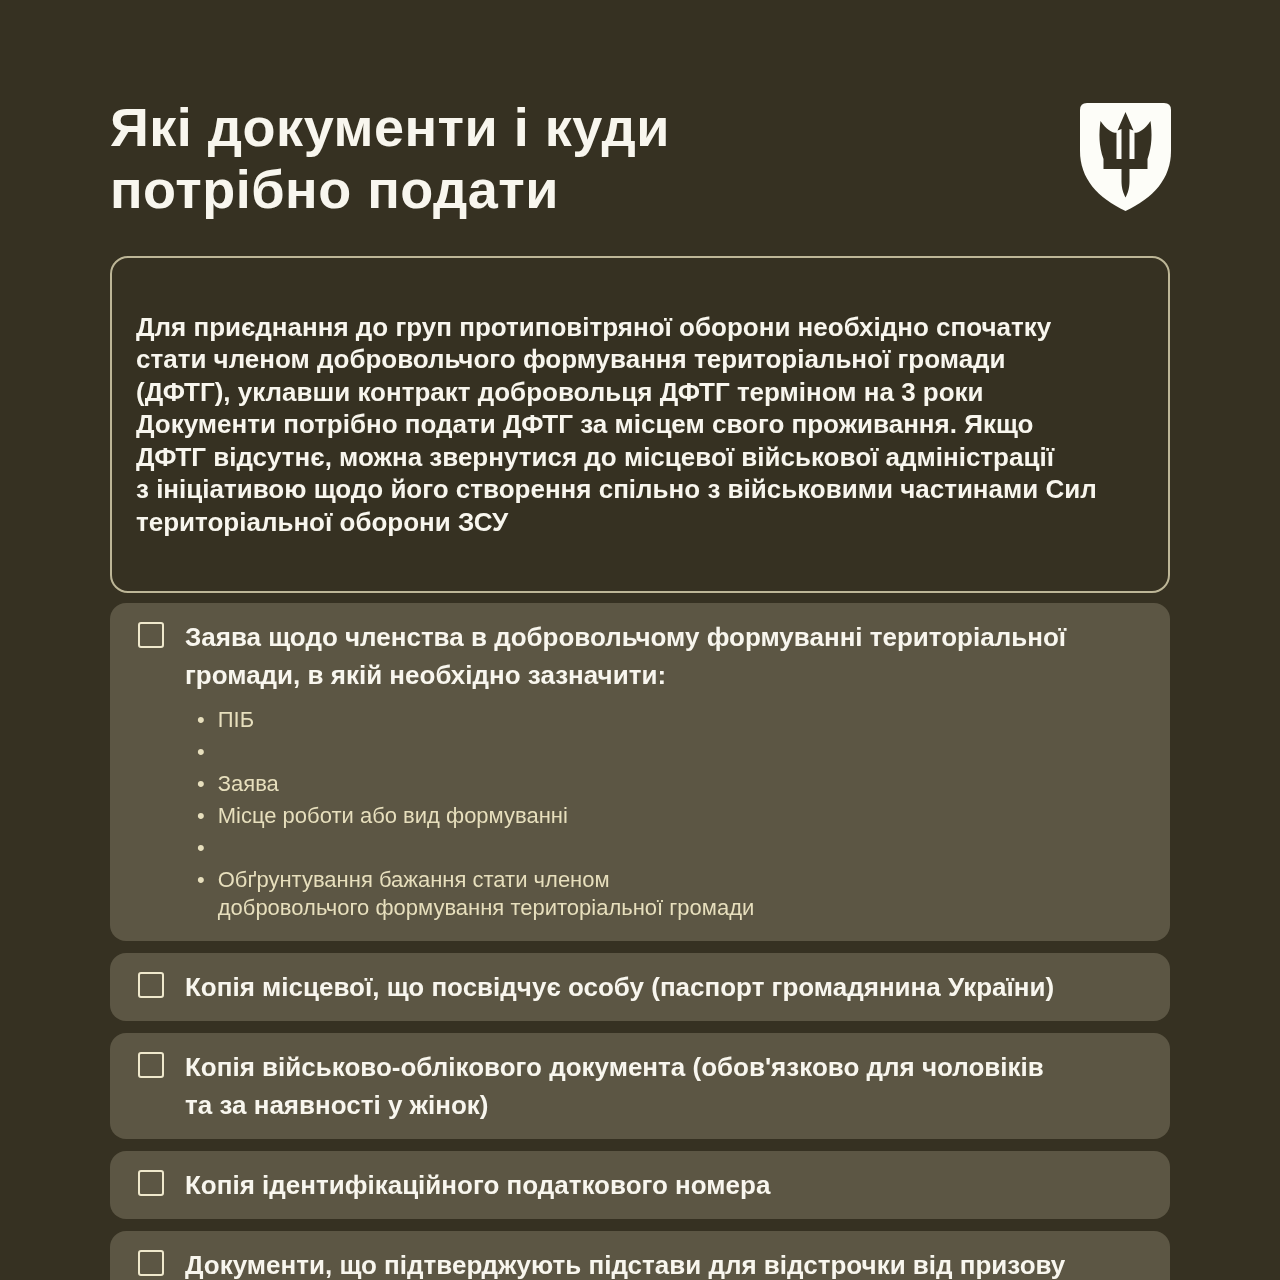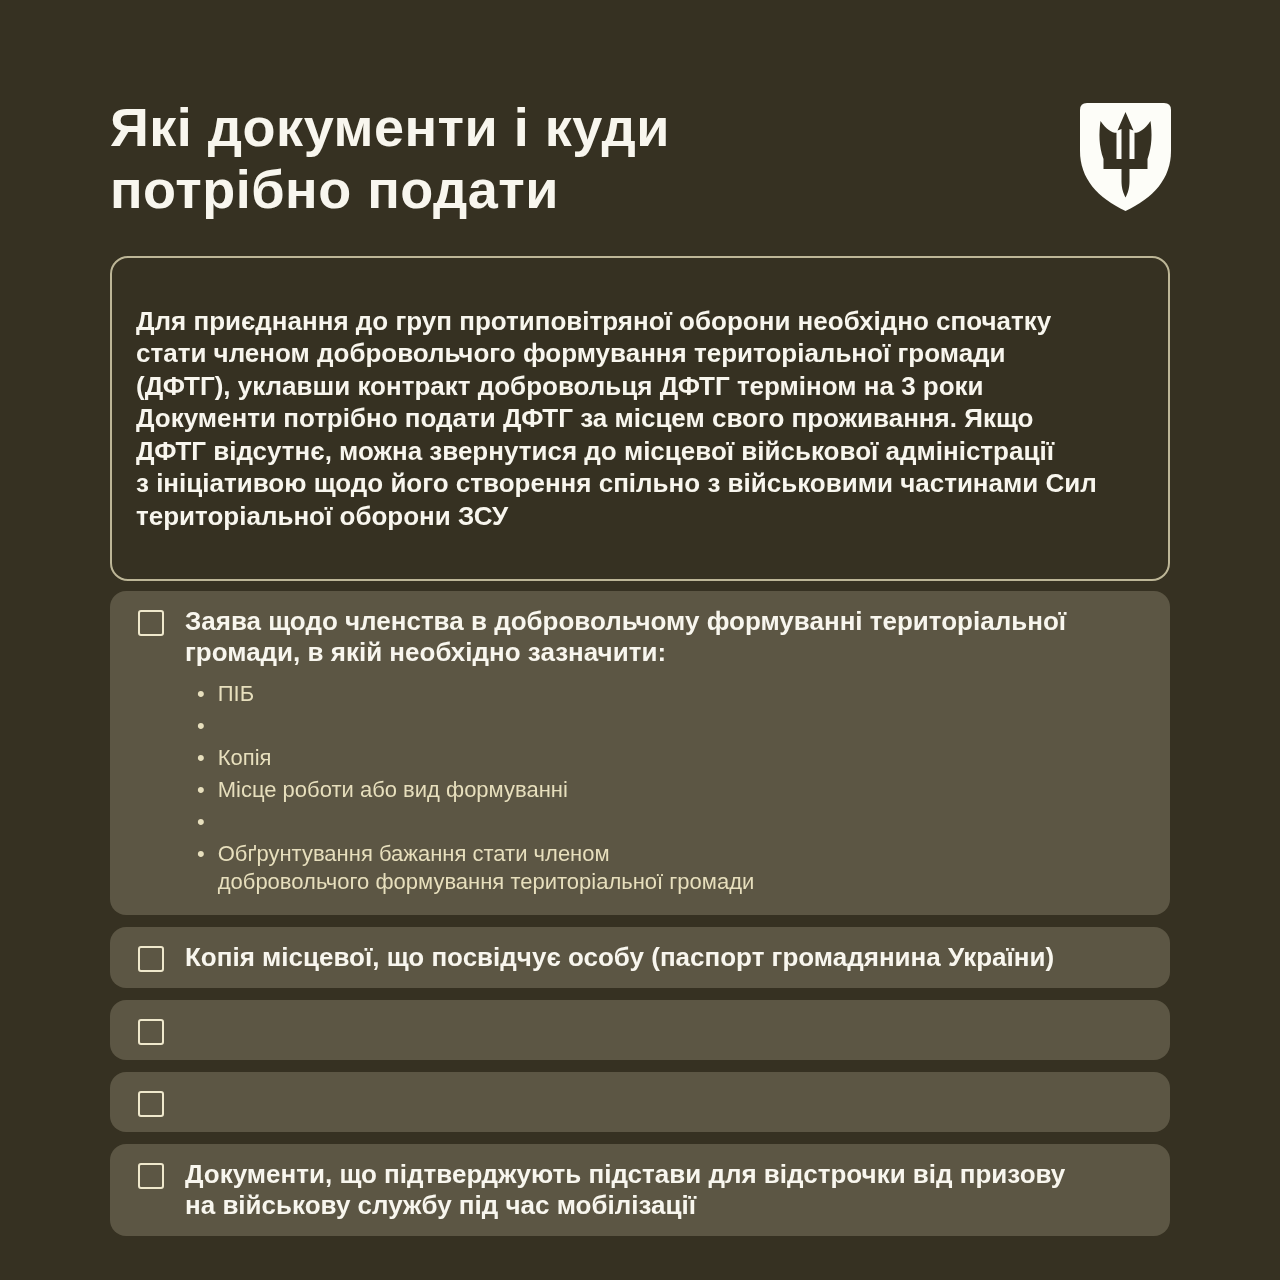--- a/index.html
+++ b/index.html
@@ -28,21 +28,21 @@
     white-space:pre-line;
     letter-spacing:0.5px;
   }
 
   .emblem{position:absolute;top:101px;right:107px;width:95px;height:112px;}
 
   .intro-box{
     margin-top:36px;
     border:2px solid var(--intro-border);
     border-radius:18px;
-    padding:14px 24px;
+    padding:20px 24px;
     color:var(--text-primary);
     font-size:26px;
     line-height:32.5px;
     font-weight:700;
     white-space:pre-line;
   }
 
   .checklist{margin-top:10px;display:flex;flex-direction:column;gap:12px;}
 
   .panel{
@@ -57,21 +57,21 @@
     flex:none;
     width:26px;height:26px;
     border:2px solid var(--checkbox-border);
     border-radius:3px;
     margin-top:4px;
   }
   .item-body{flex:1;}
   .item-text{
     color:var(--text-primary);
     font-size:26px;
-    line-height:31px;
+    line-height:38px;
     font-weight:700;
     white-space:pre-line;
   }
   .sub-bullets{
     list-style:none;
     margin:12px 0 4px 12px;
     display:flex;
     flex-direction:column;
     gap:4px;
   }
@@ -127,21 +127,21 @@
       <ul class="sub-bullets">
             <li>
               <span class="dot">•</span>
               <span class="bullet-text">ПІБ</span>
             </li>
             <li>
               <span class="dot">•</span>
             </li>
             <li>
               <span class="dot">•</span>
-              <span class="bullet-text">Копія</span>
+              <span class="bullet-text">Заява</span>
             </li>
             <li>
               <span class="dot">•</span>
               <span class="bullet-text">Місце роботи або вид формуванні</span>
             </li>
             <li>
               <span class="dot">•</span>
             </li>
             <li>
               <span class="dot">•</span>
@@ -155,24 +155,33 @@
   <div class="panel">
     <span class="checkbox"></span>
     <div class="item-body">
       <div class="item-text">Копія місцевої, що посвідчує особу (паспорт громадянина України)</div>
 
     </div>
   </div>
 
   <div class="panel">
     <span class="checkbox"></span>
+    <div class="item-body">
+      <div class="item-text">Копія військово-облікового документа (обов'язково для чоловіків
+та за наявності у жінок)</div>
+
+    </div>
   </div>
 
   <div class="panel">
     <span class="checkbox"></span>
+    <div class="item-body">
+      <div class="item-text">Копія ідентифікаційного податкового номера</div>
+
+    </div>
   </div>
 
   <div class="panel">
     <span class="checkbox"></span>
     <div class="item-body">
       <div class="item-text">Документи, що підтверджують підстави для відстрочки від призову
 на військову службу під час мобілізації</div>
 
     </div>
   </div>

